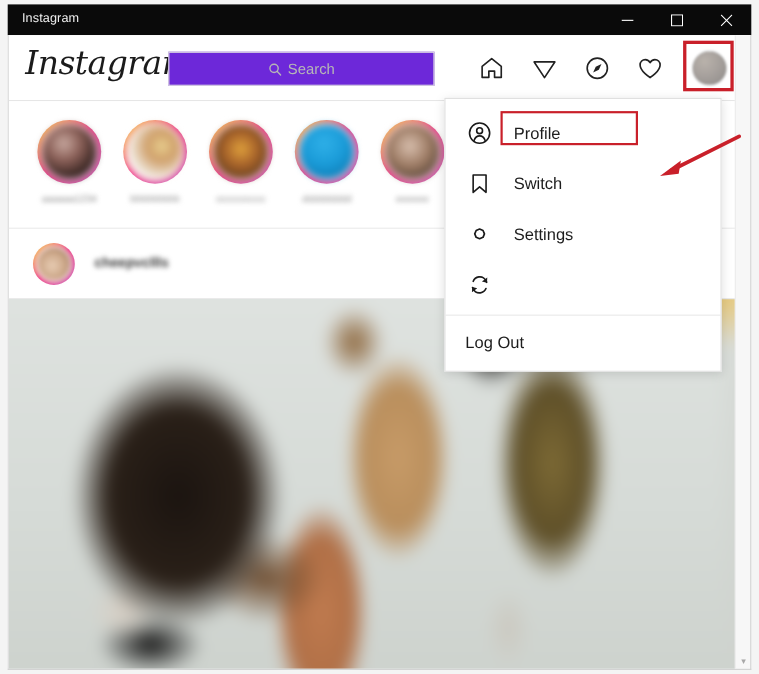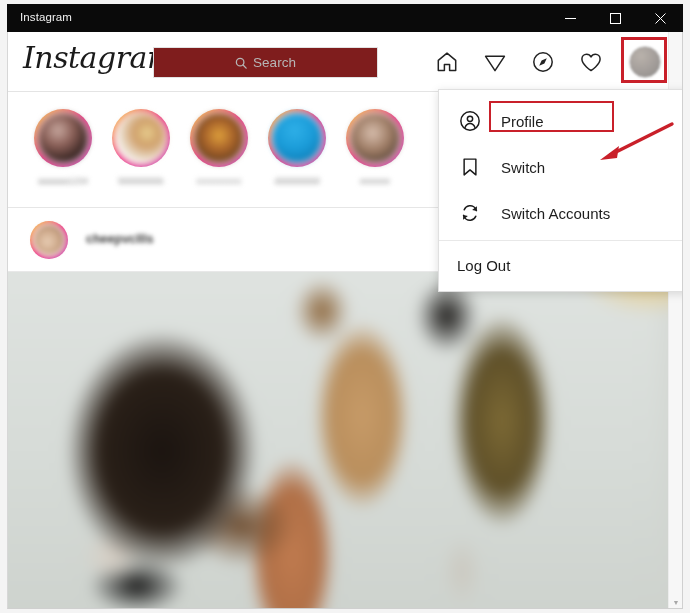--- a/index.html
+++ b/index.html
@@ -85,22 +85,22 @@
     font-family: "DejaVu Serif", "Liberation Serif", serif;
     font-style: italic;
     font-size: 30px;
     color: #1b1b1b;
     letter-spacing: -0.5px;
     white-space: nowrap;
   }
   .searchbox {
     position: absolute;
     left: 145px; top: 15px;
-    width: 225px; height: 31px;
-    background: #7f1d1d;
+    width: 242px; height: 31px;
+    background: #6d28d9;
     border: 1px solid #e2e2e2;
     box-sizing: border-box;
     display: flex;
     align-items: center;
     justify-content: center;
     text-align: right;
   }
   .search-inner {
     display: flex;
     align-items: center;
@@ -266,21 +266,21 @@
       radial-gradient(ellipse 40px 48px at 455px 60px, #141210 0%, rgba(20,18,16,0) 78%),
       
       radial-gradient(ellipse 26px 46px at 470px 315px, #cbc8bf 0%, rgba(203,200,191,0) 80%),
       
       linear-gradient(180deg, #dfe3e0 0%, #d6dbd7 55%, #cdd2cd 100%);
   }
 
   
   .dropdown {
     position: absolute;
-    left: 430px; top: 57px;
+    left: 396px; top: 57px;
     width: 252px;
     background: #ffffff;
     border: 1px solid #e0e0e0;
     box-shadow: 0 2px 9px rgba(0,0,0,0.13);
     box-sizing: border-box;
     padding-top: 8px;
     padding-bottom: 4px;
   }
   .menu-item {
     position: relative;
@@ -496,31 +496,38 @@
 
       <div class="menu-item">
         <span class="menu-icon">
           <svg width="22" height="22" viewBox="0 0 24 24">
             <path d="M5.6 3.4 L18.4 3.4 L18.4 20.6 L12 15.2 L5.6 20.6 Z" fill="none" stroke="currentColor" stroke-width="1.6" stroke-linejoin="round"></path>
           </svg>
         </span>
         <span class="menu-label">Switch</span>
       </div>
 
+      <div class="menu-item">
+        <span class="menu-icon">
+          <svg width="22" height="22" viewBox="0 0 24 24">
+            <path d="M12 3.2 L15.4 4.6 L16.8 8 L15.4 11.4 L12 12.8 L8.6 11.4 L7.2 8 L8.6 4.6 Z" fill="none" stroke="currentColor" stroke-width="1.7" stroke-linejoin="round" transform="translate(0,3.6)"></path>
+          </svg>
+        </span>
+        <span class="menu-label">Settings</span>
+      </div>
 
       <div class="menu-item">
         <span class="menu-icon">
           <svg width="22" height="22" viewBox="0 0 24 24">
             <path d="M19 9.4 C18 5.9 14.8 3.6 11.2 4.1 C8.6 4.5 6.6 6.2 5.7 8.4" fill="none" stroke="currentColor" stroke-width="1.7" stroke-linecap="round"></path>
             <path d="M5 14.6 C6 18.1 9.2 20.4 12.8 19.9 C15.4 19.5 17.4 17.8 18.3 15.6" fill="none" stroke="currentColor" stroke-width="1.7" stroke-linecap="round"></path>
             <path d="M19.6 4.6 L19.3 9.8 L14.3 8.6 Z" fill="currentColor"></path>
             <path d="M4.4 19.4 L4.7 14.2 L9.7 15.4 Z" fill="currentColor"></path>
           </svg>
         </span>
-        <span class="menu-label">Switch Accounts</span>
       </div>
 
       <div class="menu-divider"></div>
 
       <div class="menu-item logout">
         <span class="menu-label">Log Out</span>
       </div>
 
     </div>
 

